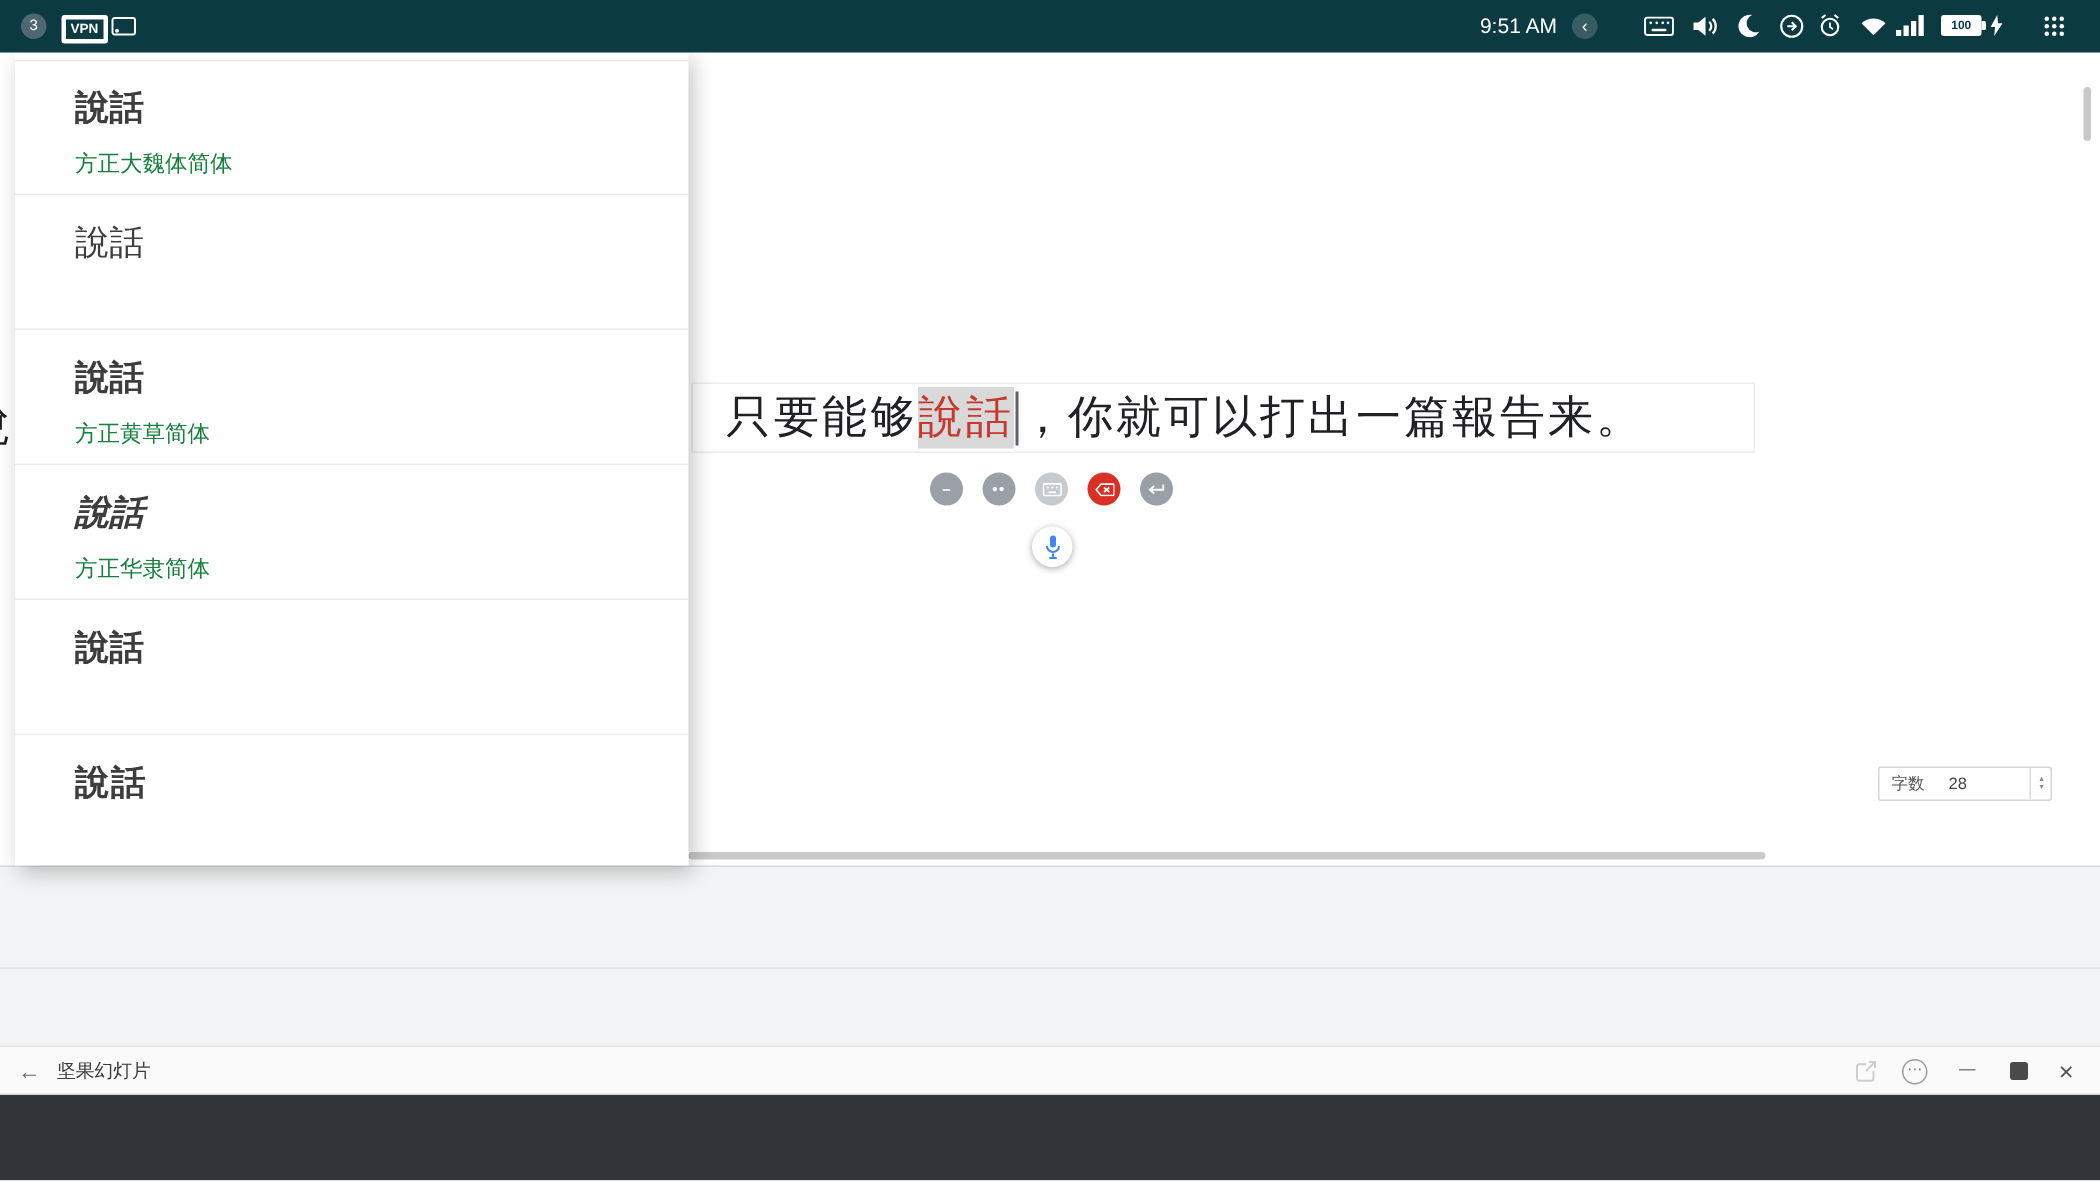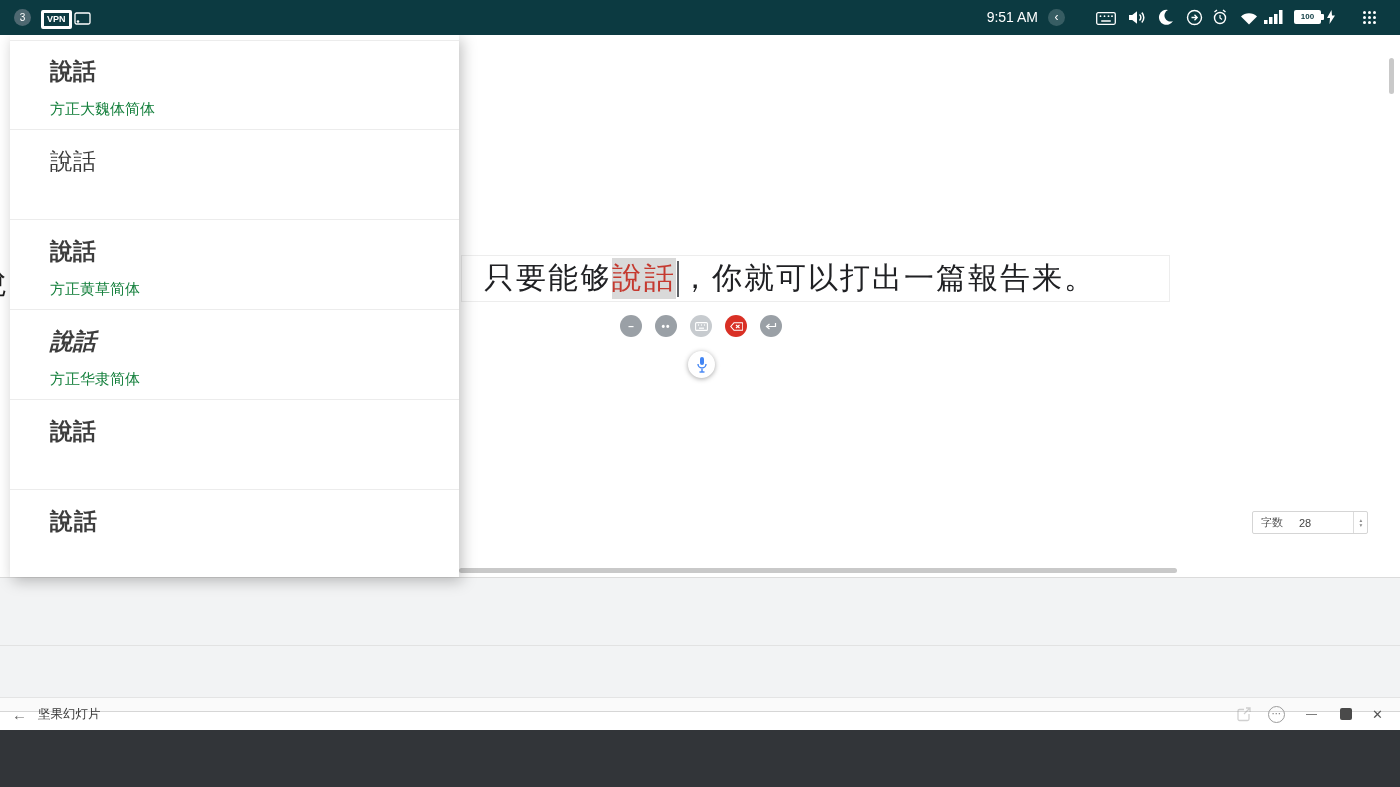--- a/index.html
+++ b/index.html
@@ -67,21 +67,21 @@
 
 #fmtbar{left:0;top:577px;width:1400px;height:68px;background:#f2f3f4;border-top:1px solid #dbdbdb}
 .stp{width:14px;align-self:stretch;border-left:1px solid #dcdcdc;display:flex;flex-direction:column;align-items:center;justify-content:center;color:#8b8b8b;font-size:6px;line-height:5px}
 .stp::before{content:"▲";transform:scale(.8)}
 .stp::after{content:"▼";transform:scale(.8)}
 
 
 #appbar{left:0;top:645px;width:1400px;height:52px;background:#f2f3f4;border-top:1px solid #e2e2e2}
 
 
-#winbar{left:0;top:697px;width:1400px;height:15px;background:#fafafa;border-top:1px solid #e4e4e4;border-bottom:1px solid #d6d6d6}
+#winbar{left:0;top:697px;width:1400px;height:33px;background:#fafafa;border-top:1px solid #e4e4e4;border-bottom:1px solid #d6d6d6}
 #wb-back{left:12px;top:0;height:33px;line-height:33px;color:#666;font-size:15px}
 #wb-back::before{content:"←"}
 #wb-title{left:38px;top:0;height:33px;line-height:33px;font-size:12.5px;color:#3a3a3a}
 #wb-share{left:1236px;top:8px;opacity:.45}
 #wb-more{left:1268px;top:8px;width:17px;height:17px;border:1px solid #9c9c9c;border-radius:50%;color:#777;font-size:10px;text-align:center;line-height:14px}
 #wb-more::before{content:"⋯"}
 #wb-min{left:1306px;top:0;height:33px;line-height:31px;color:#555;font-size:11px}
 #wb-min::before{content:"—"}
 #wb-max{left:1340px;top:10px;width:12px;height:12px;background:#4a4a4a;border-radius:2px}
 #wb-close{left:1372px;top:0;height:33px;line-height:33px;color:#555;font-size:13px}

